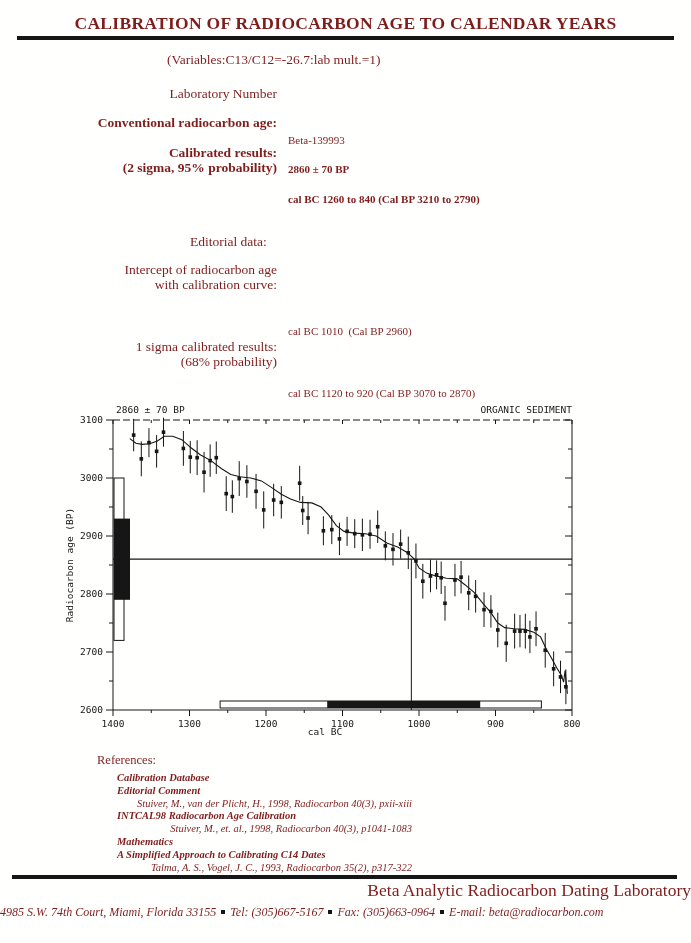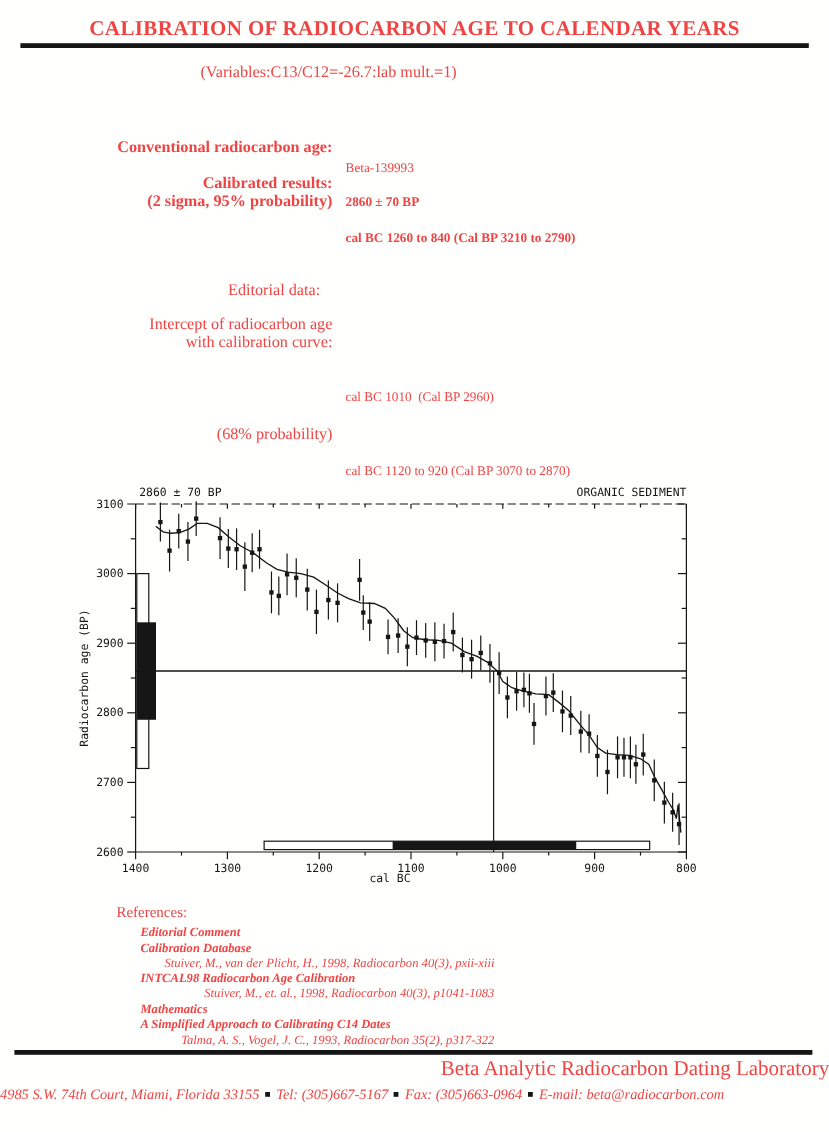--- a/index.html
+++ b/index.html
@@ -1,17 +1,17 @@
 <!DOCTYPE html>
 <html><head>
 <meta charset="utf-8">
 <style>
   html,body{margin:0;padding:0;background:#ffffff;}
   .page{position:relative;width:691px;height:943px;background:#fffffe;overflow:hidden;
-        font-family:"Liberation Serif",serif;color:#ef4444;}
+        font-family:"Liberation Serif",serif;color:#7f1d1d;}
   .title{position:absolute;top:13px;left:0;width:100%;text-align:center;
          font-weight:bold;font-size:17.5px;letter-spacing:.3px;}
   .title-rule{position:absolute;top:36px;left:17px;width:657px;height:4px;background:#161616;}
   .vars{position:absolute;top:52px;left:167px;font-size:13.5px;}
   .lbl{position:absolute;left:0;width:277px;text-align:right;font-size:13.5px;white-space:pre;}
   .val{position:absolute;left:288px;font-size:11px;white-space:pre;margin-top:48px;}
   .b{font-weight:bold;}
   .pad{padding-right:26px;}
   .int-head{position:absolute;top:234px;left:190px;font-size:13.5px;}
   .refs-heading{position:absolute;top:753px;left:97px;font-size:12.5px;}
@@ -29,35 +29,37 @@
 </head>
 <body>
 
 <div class="page">
 
   <div class="title">CALIBRATION OF RADIOCARBON AGE TO CALENDAR YEARS</div>
   <div class="title-rule"></div>
 
   <div class="vars">(Variables:C13/C12=-26.7:lab mult.=1)</div>
 
+  <div class="lbl" style="top:86px">Laboratory Number</div>
   <div class="val" style="top:86px">Beta-139993</div>
 
   <div class="lbl b" style="top:115px">Conventional radiocarbon age:</div>
   <div class="val b" style="top:115px">2860 ± 70 BP</div>
 
   <div class="lbl b" style="top:145px">Calibrated results:</div>
   <div class="lbl b" style="top:160px">(2 sigma, 95% probability)</div>
   <div class="val b" style="top:145px">cal BC 1260 to 840 (Cal BP 3210 to 2790)</div>
 
   <div class="int-head">Editorial data:</div>
 
   <div class="lbl" style="top:262px">Intercept of radiocarbon age</div>
   <div class="lbl" style="top:277px">with calibration curve:</div>
   <div class="val" style="top:277px">cal BC 1010  (Cal BP 2960)</div>
 
+  <div class="lbl" style="top:339px">1 sigma calibrated results:</div>
   <div class="lbl pad" style="top:354px">(68% probability)</div>
   <div class="val" style="top:339px">cal BC 1120 to 920 (Cal BP 3070 to 2870)</div>
 
   <svg id="chart-svg" width="691" height="345" viewBox="0 395 691 345" xmlns="http://www.w3.org/2000/svg">
       <line x1="113" y1="420" x2="113" y2="710" stroke="#161616" stroke-width="1"></line>
       <line x1="572" y1="420" x2="572" y2="710" stroke="#161616" stroke-width="1"></line>
       <line x1="113" y1="710" x2="572" y2="710" stroke="#161616" stroke-width="1"></line>
       <line x1="113" y1="420" x2="572" y2="420" stroke="#161616" stroke-width="1" stroke-dasharray="7 3"></line>
       <line x1="572" y1="710" x2="572" y2="716" stroke="#161616" stroke-width="1"></line>
       <line x1="572" y1="420" x2="572" y2="424" stroke="#161616" stroke-width="1"></line>
@@ -242,22 +244,22 @@
       <line x1="565.88" y1="704.2" x2="565.88" y2="669.4" stroke="#161616" stroke-width="1"></line>
       <rect x="564.08" y="685" width="3.6" height="3.6" fill="#161616"></rect>
       <text x="116" y="413" text-anchor="start" fill="#161616" font-size="9.5px" font-family="&quot;DejaVu Sans Mono&quot;,monospace">2860 ± 70 BP</text>
       <text x="572" y="413" text-anchor="end" fill="#161616" font-size="9.5px" font-family="&quot;DejaVu Sans Mono&quot;,monospace">ORGANIC SEDIMENT</text>
       <text x="325" y="735" text-anchor="middle" fill="#161616" font-size="9.5px" font-family="&quot;DejaVu Sans Mono&quot;,monospace">cal BC</text>
       <text x="0" y="0" text-anchor="middle" fill="#161616" font-size="9.5px" font-family="&quot;DejaVu Sans Mono&quot;,monospace" transform="translate(73,565) rotate(-90)">Radiocarbon age (BP)</text>
     </svg>
 
   <div class="refs-heading">References:</div>
   <div class="ref-entries" id="ref-entries">
+      <div class="rt">Calibration Database</div>
       <div class="rt">Editorial Comment</div>
-      <div class="rt">Calibration Database</div>
       <div class="rc">Stuiver, M., van der Plicht, H., 1998, Radiocarbon 40(3), pxii-xiii</div>
       <div class="rt">INTCAL98 Radiocarbon Age Calibration</div>
       <div class="rc">Stuiver, M., et. al., 1998, Radiocarbon 40(3), p1041-1083</div>
       <div class="rt">Mathematics</div>
       <div class="rt">A Simplified Approach to Calibrating C14 Dates</div>
       <div class="rc">Talma, A. S., Vogel, J. C., 1993, Radiocarbon 35(2), p317-322</div>
     </div>
 
   <div class="footer-rule"></div>
   <div class="footer-name">Beta Analytic Radiocarbon Dating Laboratory</div>

